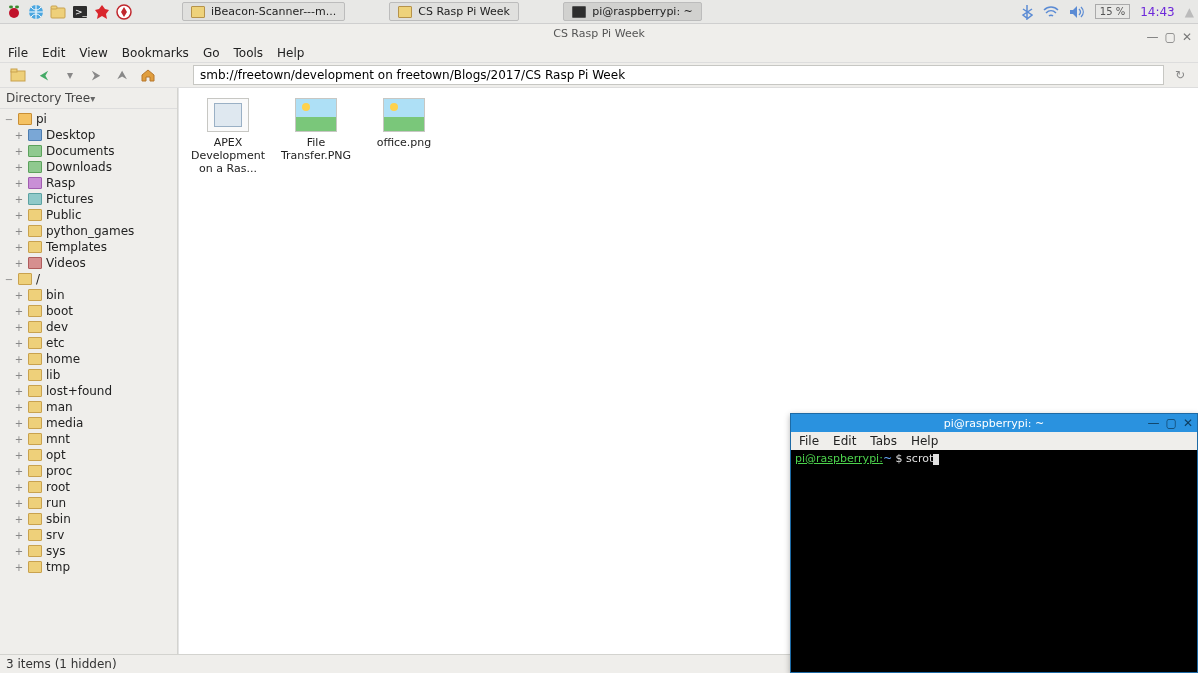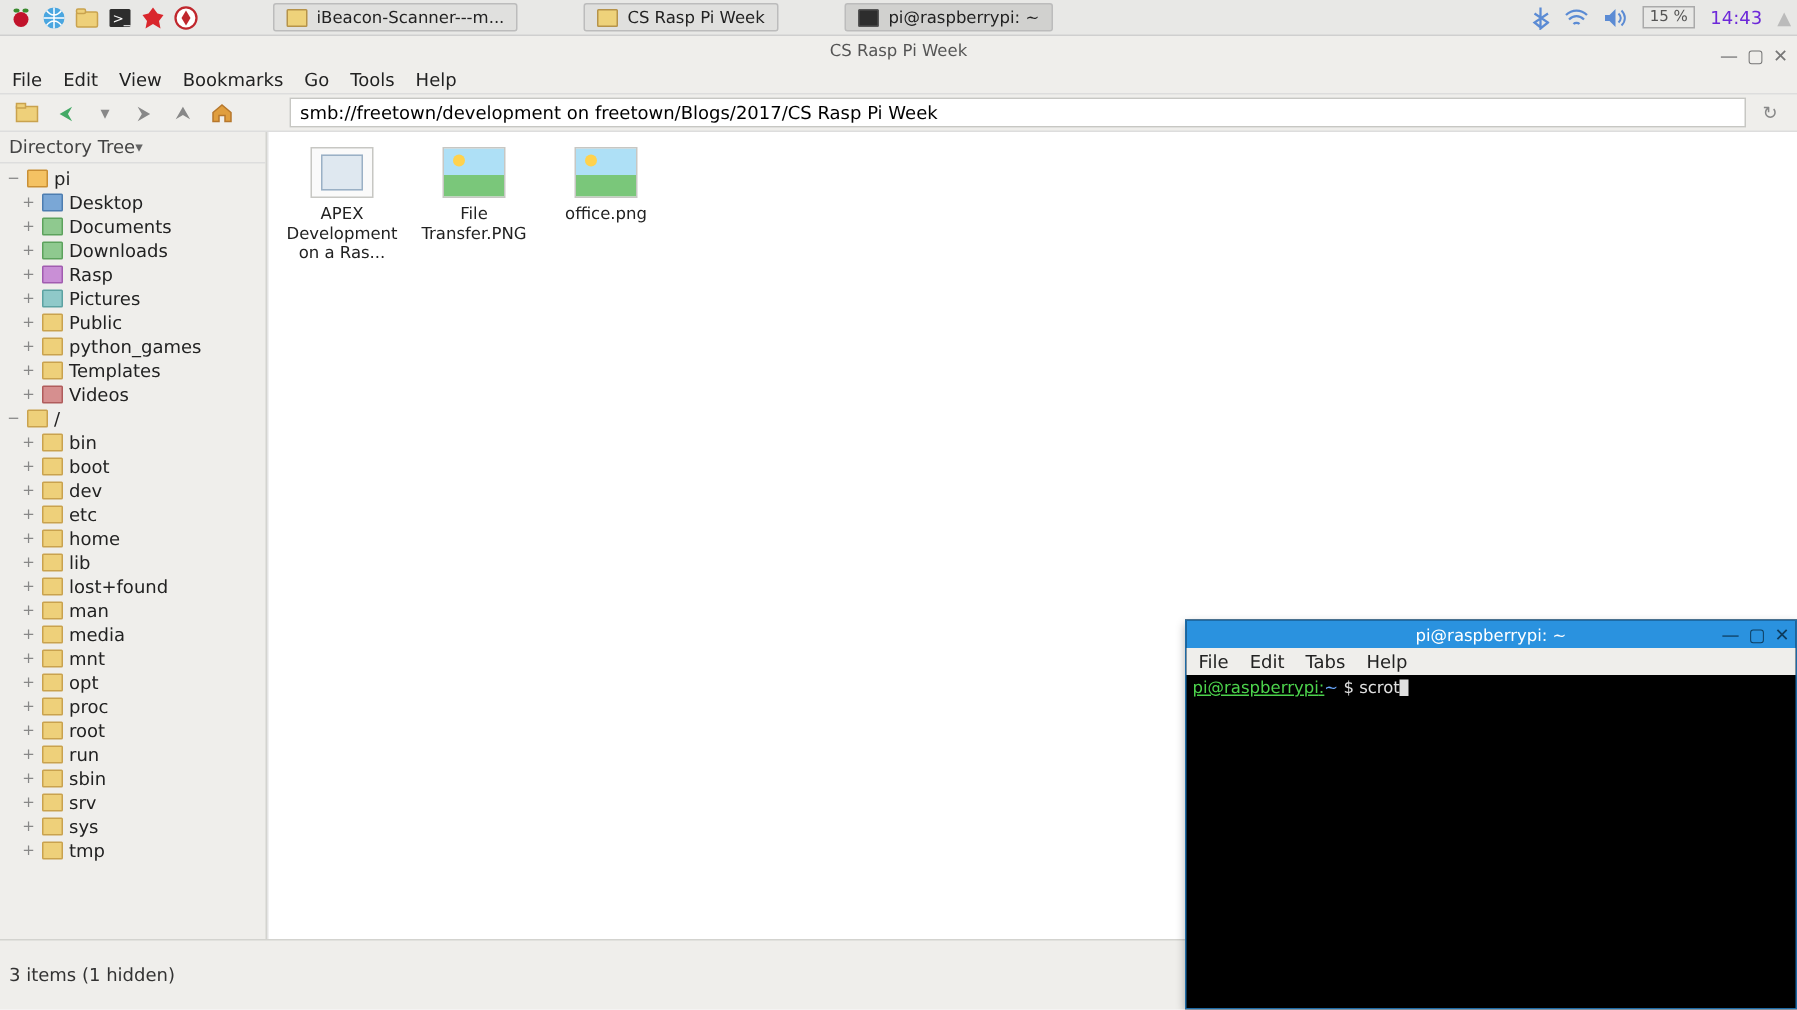--- a/index.html
+++ b/index.html
@@ -49,21 +49,21 @@
 .ficon.mus { background:#c98fd6; border:1px solid #a15cb0; }
 .ficon.pic { background:#8fc9c9; border:1px solid #5ca2a2; }
 .ficon.vid { background:#d68f8f; border:1px solid #b05c5c; }
 .content { flex: 1; background: #fff; border-left: 1px solid #e4e4e4; display: flex; align-items: flex-start; padding: 10px; gap: 10px; }
 .fitem { width: 78px; text-align: center; cursor: pointer; }
 .fitem .icn { width: 42px; height: 34px; margin: 0 auto 4px; border: 1px solid #c7c7c3; background: #fafafa; display:flex; align-items:center; justify-content:center; }
 .fitem.img .icn { background: linear-gradient(#aee0f6 55%, #7ac77a 55%); position:relative; }
 .fitem.img .icn::after { content:""; width:8px; height:8px; background:#ffd24d; border-radius:50%; position:absolute; left:6px; top:4px; }
 .fitem.docx .icn::after { content:""; display:block; width:26px; height:22px; background:#dfe8f0; border:1px solid #9ab0c5; }
 .fitem .lbl { font-size: 11px; line-height: 13px; color: #222; word-break: break-word; }
-.status { border-top: 1px solid #d3d3cf; padding: 16px 6px; font-size: 12px; color: #333; }
+.status { border-top: 1px solid #d3d3cf; padding: 2px 6px; font-size: 12px; color: #333; }
 
 
 #term { position: absolute; right: 0; bottom: 0; width: 408px; height: 260px; background: #000; border: 1px solid #1d6aa5; box-shadow: 0 2px 6px rgba(0,0,0,.3); display: flex; flex-direction: column; }
 #term .ttl { background: #2a92df; color: #fff; height: 18px; display: flex; align-items: center; justify-content: center; font-size: 11px; position: relative; }
 #term .tctl { position: absolute; right: 4px; top: 2px; display: flex; gap: 6px; font-size: 12px; }
 #term .tctl span { cursor:pointer; color:#0d3b5c; }
 #term .tmenu { background: #efeeeb; color: #222; padding: 2px 8px; display: flex; gap: 14px; font-size: 12px; }
 #term .tmenu span { cursor:pointer; }
 #term .screen { flex: 1; padding: 2px 4px; font-family: "DejaVu Sans Mono", monospace; font-size: 11px; }
 #term .prompt .u { color: #4cd24c; text-decoration: underline; }

